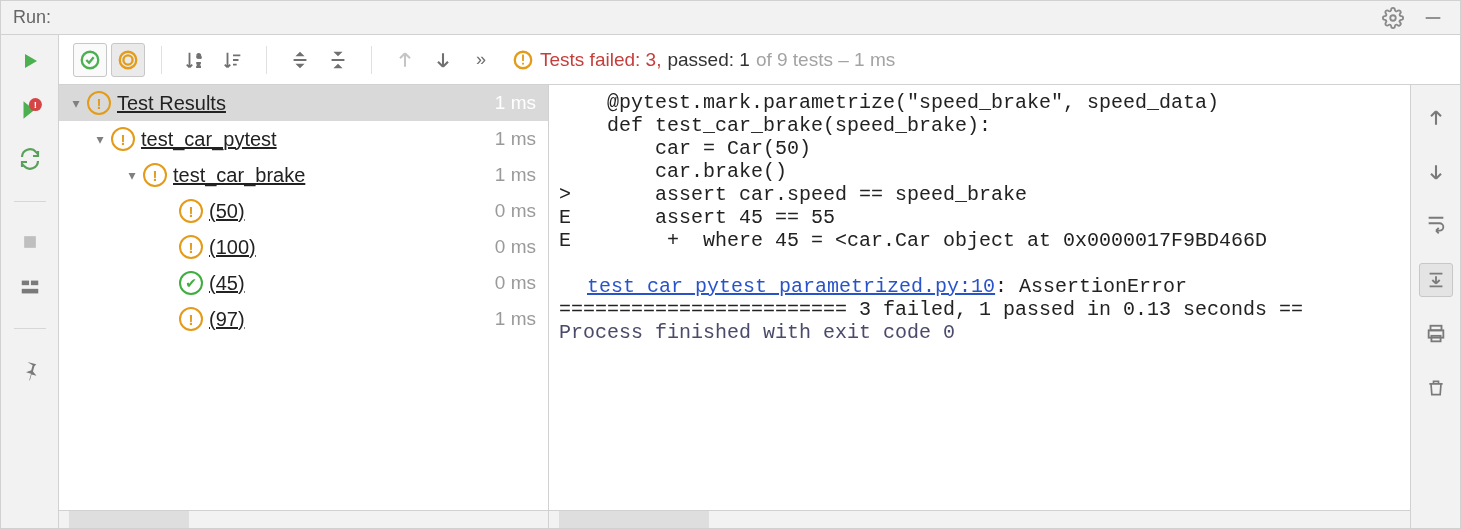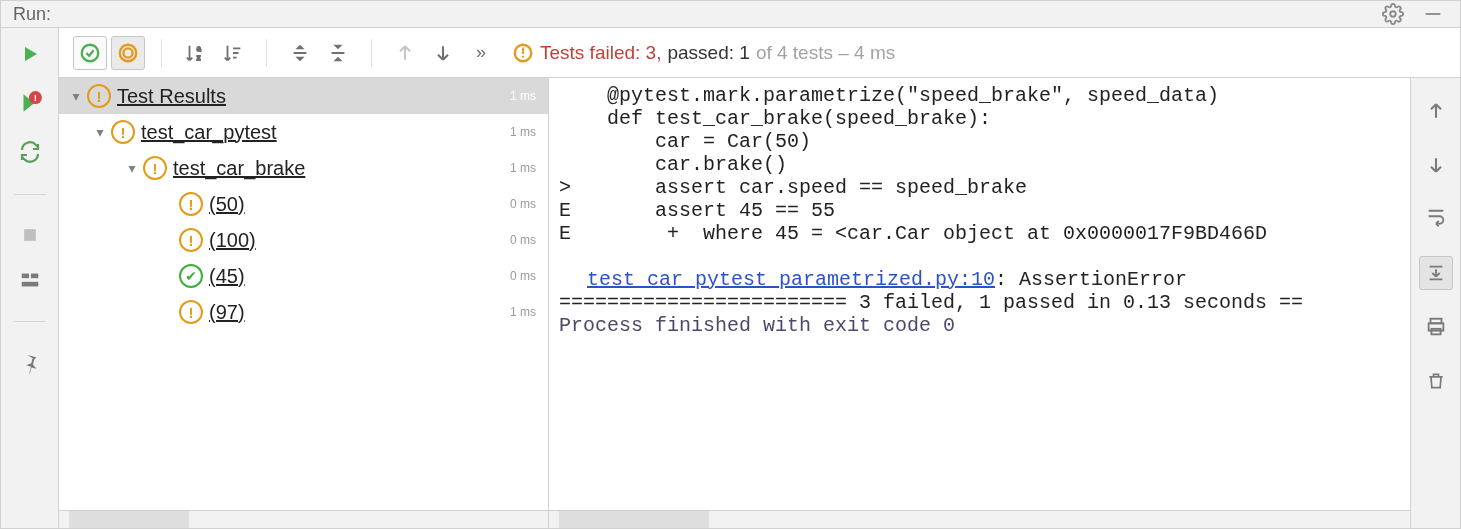--- a/index.html
+++ b/index.html
@@ -9,21 +9,21 @@
     --bg-toolbar:#f2f2f2;
     --border:#d1d1d1;
     --text:#333;
     --muted:#9a9a9a;
     --orange:#e69f00ff; 
   }
 
   .root { display:flex; flex-direction:column; width:100%; height:100%; border:1px solid var(--border);}
   
   .header{
-    display:flex; align-items:center; height:27px; background:var(--bg-panel); border-bottom:1px solid var(--border);
+    display:flex; align-items:center; height:34px; background:var(--bg-panel); border-bottom:1px solid var(--border);
     padding-left:4px;
   }
   .run-label{ color:#666; padding:0 12px 0 8px; font-size:18px;}
   .tab{
     display:flex; align-items:center; gap:8px; height:100%; padding:0 12px; background:#f6f6f6;
     border-right:1px solid var(--border);
   }
   .tab-title{ font-size:18px; color:#444; max-width:300px; white-space:nowrap; overflow:hidden; text-overflow:ellipsis;}
   .tab-close{ color:#a0a0a0; font-size:16px; cursor:pointer;}
   .header-spacer{ flex:1;}
@@ -75,21 +75,21 @@
   .chev{ width:22px; display:inline-flex; justify-content:center; color:#808080; font-size:14px;}
   .status-ico{
     width:24px; height:24px; border-radius:50%; display:inline-flex; align-items:center; justify-content:center;
     border:2.5px solid; margin-right:6px; flex-shrink:0;
   }
   .status-ico.warn{ border-color:#e39b19; color:#e39b19;}
   .status-ico.pass{ border-color:#3fae3f; color:#3fae3f;}
   .status-ico .bang{ font-weight:bold; font-size:15px; line-height:1;}
   .status-ico .tick{ font-size:14px; line-height:1;}
   .row-label{ color:#222;text-decoration:underline;}
-  .row-time{ margin-left:auto; color:#9a9a9a; font-size:12px;} 
+  .row-time{ margin-left:auto; color:#9a9a9a; font-size:19px;} 
   .tree-row.sel-head{ background:#d9d9d9;}
   .tree-row.sel-head .row-time{ color:#ffffff;}
 
   .console-pane{
     flex:1; display:flex; flex-direction:column; min-height:0; background:#fff;
     font-family: Consolas, "Courier New", monospace; font-size:20px;
   }
   .console-body{ flex:1; overflow:hidden; padding:6px 0 0 10px; white-space:pre; color:#222;}
   .console-footer{ height:18px; background:var(--bg-panel); border-top:1px solid var(--border); display:flex;}
   .console-footer .thumb{ width:150px; height:100%; background:#dedede; margin-left:10px;}
@@ -234,21 +234,21 @@
         <div class="test-summary">
           <span>
             <svg width="22" height="22" viewBox="0 0 24 24">
                 <circle cx="12" cy="12" r="9" fill="none" stroke="#e39b19" stroke-width="2.5"></circle>
                 <rect x="11" y="6" width="2" height="7" fill="#e39b19"></rect>
                 <rect x="11" y="15" width="2" height="2" fill="#e39b19"></rect>
               </svg>
           </span>
           <span class="ts-failed"><span>Tests failed:</span> <span>3,</span></span>
           <span class="ts-passed"><span>passed:</span> <span>1</span></span>
-          <span class="ts-tail">of 4 tests – 4 ms</span>
+          <span class="ts-tail">of 9 tests – 1 ms</span>
         </div>
       </div>
 
       <div class="split">
 
         <div class="tree-pane">
           <div class="tree-scroll">
             <div class="tree-row sel-head">
               <span class="indent" style="width:6px;"></span>
               <span class="chev">▾</span>

